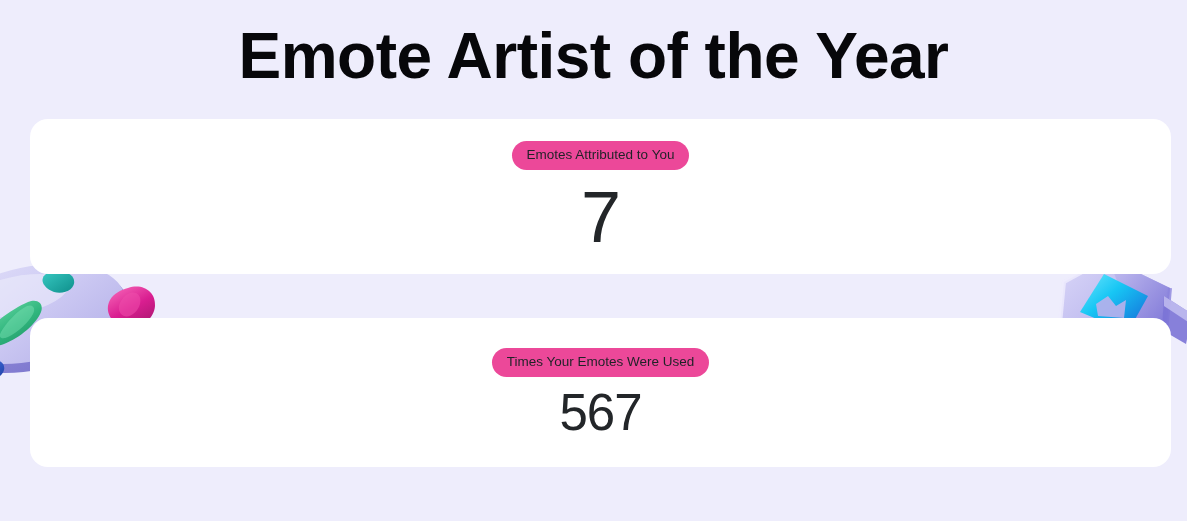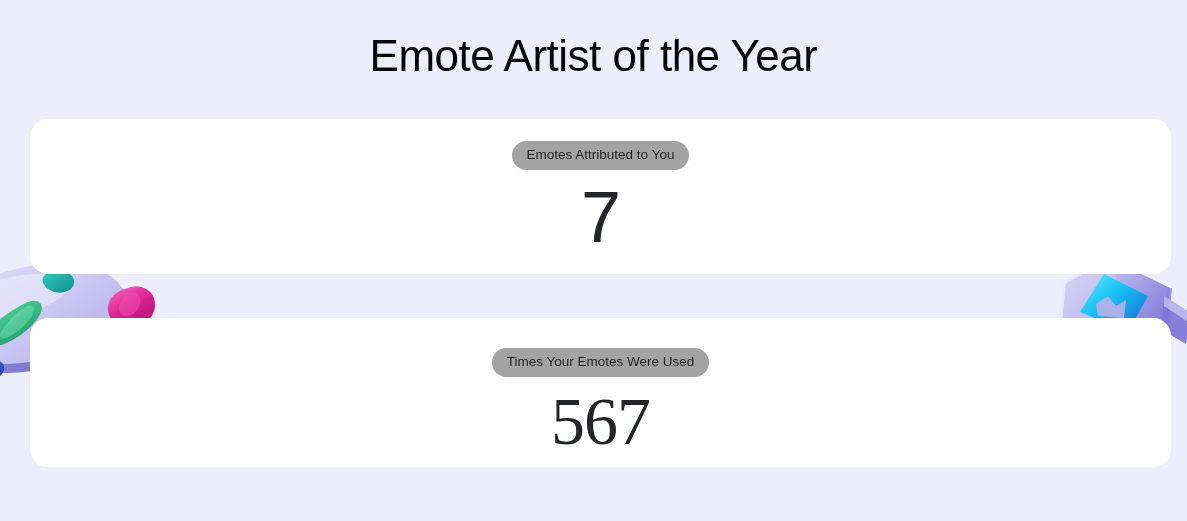--- a/index.html
+++ b/index.html
@@ -15,23 +15,23 @@
     background:#EEEDFC;
     overflow:hidden;
   }
 
   
   .page-title {
     position:absolute;
     left:0; top:24px;
     width:1187px;
     text-align:center;
-    font-size:44px;
+    font-size:64px;
     line-height:64px;
-    font-weight:400;
+    font-weight:700;
     letter-spacing:-0.5px;
     color:#07070A;
     white-space:nowrap;
   }
 
   
   .deco { position:absolute; pointer-events:none; }
 
   
   #deco-palette { left:-72px; top:258px; width:252px; height:118px; }
@@ -53,41 +53,41 @@
   .card-inner {
     width:100%;
     height:100%;
     display:flex;
     flex-direction:column;
     align-items:center;
   }
 
   .stat-badge {
     display:inline-block;
-    background:#a3a3a3;
+    background:#ec4899;
     color:#1F2227;
     border-radius:999px;
     font-size:13.5px;
     line-height:16px;
     font-weight:400;
     padding:6px 15px 7px 15px;
     white-space:nowrap;
   }
   #card-emotes-attributed .stat-badge { margin-top:22px; }
   #card-times-used        .stat-badge { margin-top:30px; }
 
   .stat-value {
     color:#232629;
     font-weight:400;
     letter-spacing:-1px;
     line-height:1;
     white-space:nowrap;
   }
   #card-emotes-attributed .stat-value { font-size:72px; margin-top:11px; }
-  #card-times-used        .stat-value { font-size:68px; margin-top:10px;font-family:Liberation Serif, serif; }
+  #card-times-used        .stat-value { font-size:51px; margin-top:10px; }
 </style>
 </head>
 <body>
 
 <div id="root">
 
   <div class="page-title">Emote Artist of the Year</div>
 
   <div class="deco" id="deco-palette">
     <svg width="252" height="118" viewBox="0 0 252 118" xmlns="http://www.w3.org/2000/svg">

